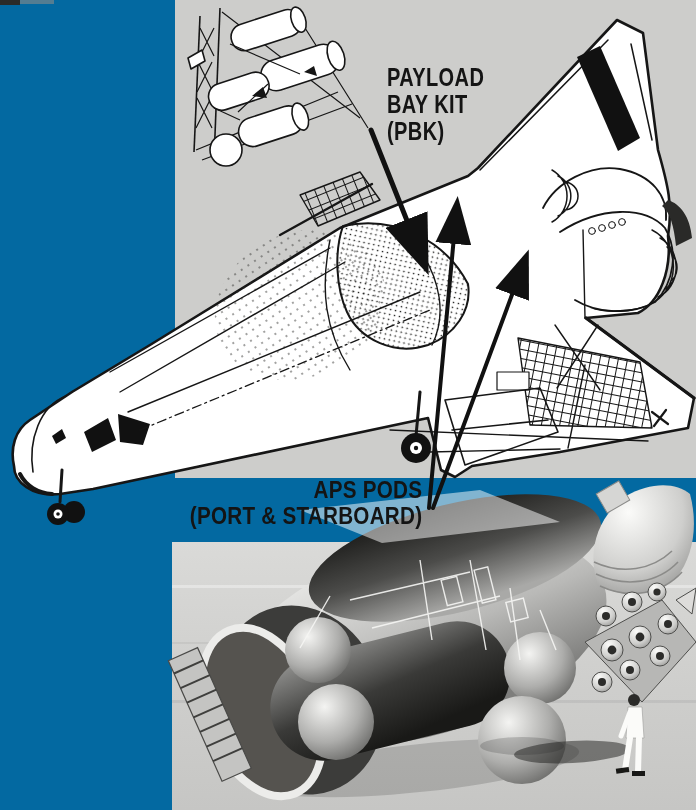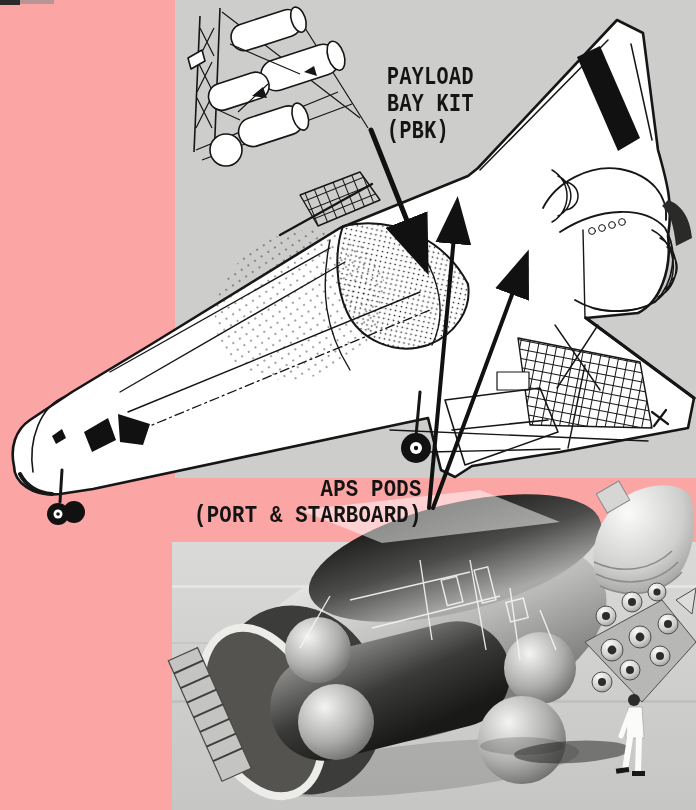--- a/index.html
+++ b/index.html
@@ -1,17 +1,17 @@
 <!DOCTYPE html>
 <html><head>
 <meta charset="utf-8">
 <style>
   html,body{margin:0;padding:0;background:#fff;}
-  .page{position:relative;width:696px;height:810px;background:#fca5a5;overflow:hidden;
-        font-family:Liberation Mono, monospace;}
+  .page{position:relative;width:696px;height:810px;background:#0369a1;overflow:hidden;
+        font-family:Liberation Sans, sans-serif;}
   .art{position:absolute;left:0;top:0;width:696px;height:810px;}
   .label{position:absolute;color:#141414;font-weight:700;white-space:nowrap;}
   .pbk-label{left:387px;top:64px;font-size:25px;line-height:27px;
              transform:scaleX(.8);transform-origin:0 0;letter-spacing:.5px;}
   .aps-label{right:274px;top:477px;font-size:24px;line-height:26px;text-align:right;
              transform:scaleX(.86);transform-origin:100% 0;letter-spacing:.3px;}
   .label div{display:block;}
 </style>
 </head>
 <body>

